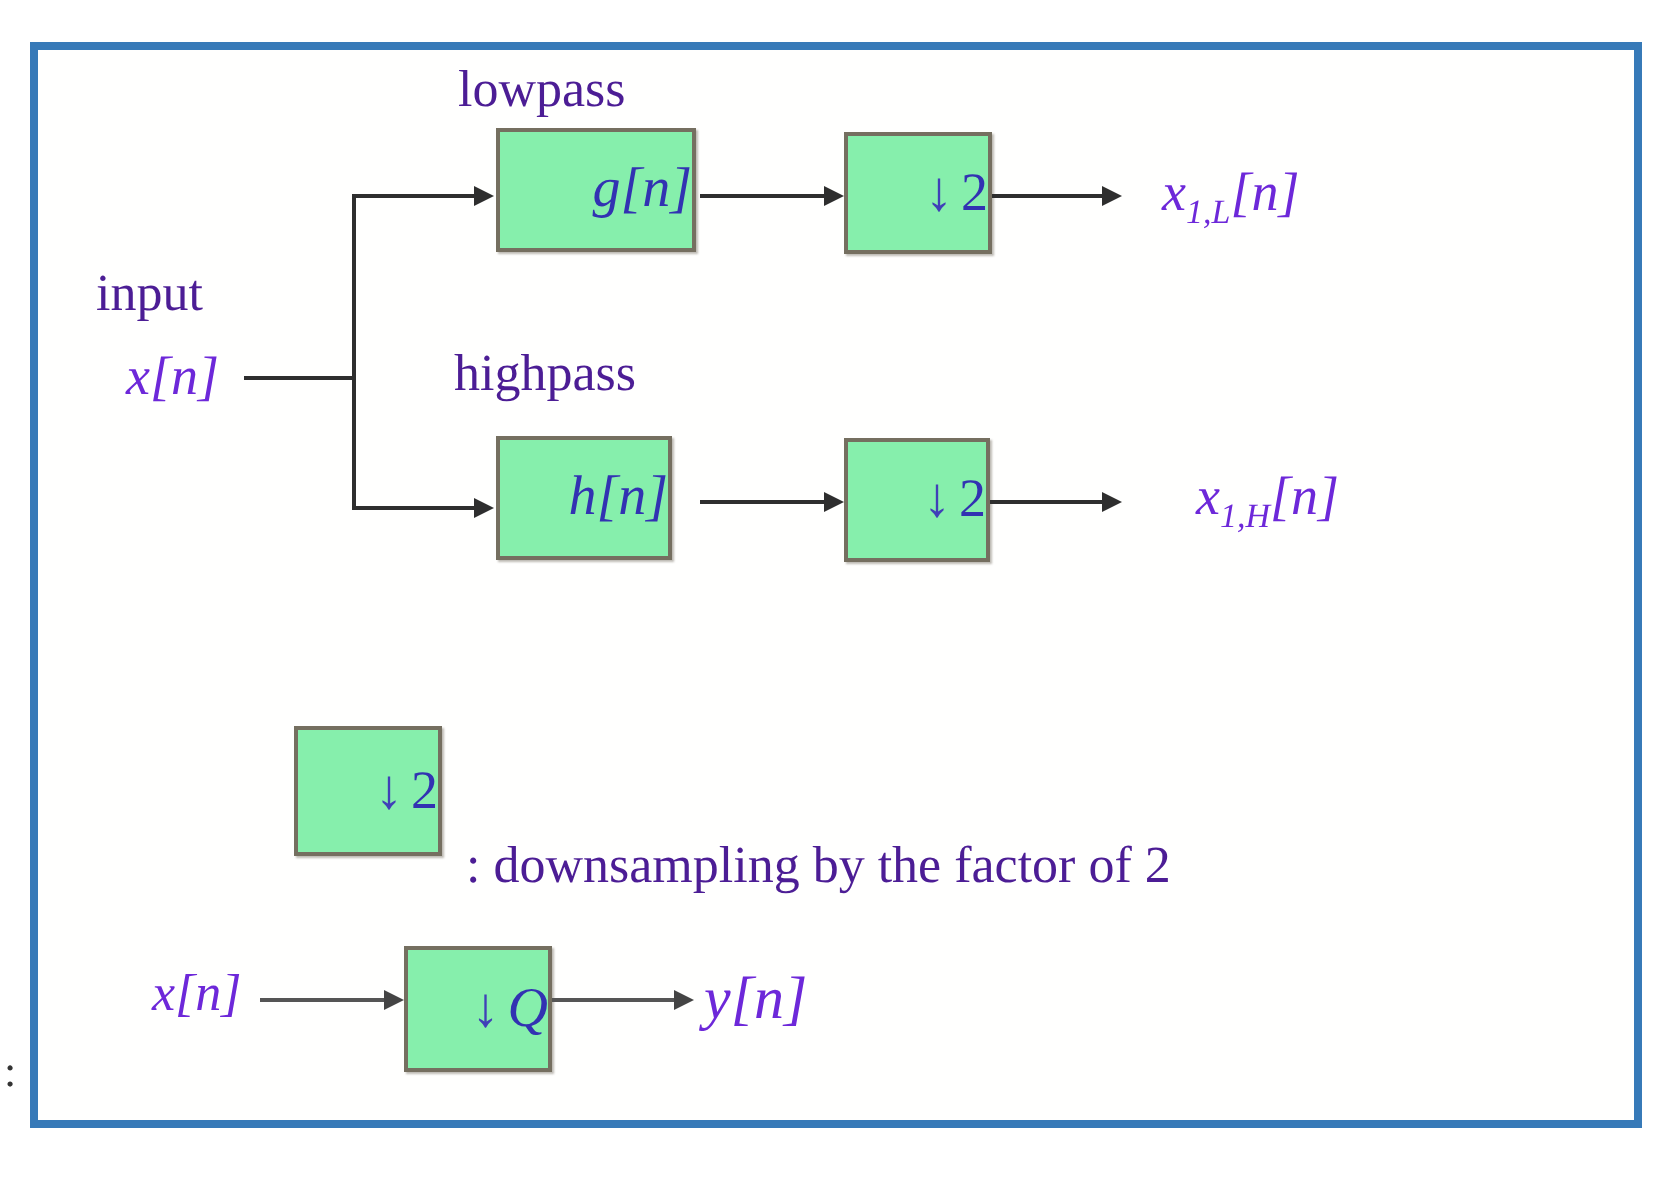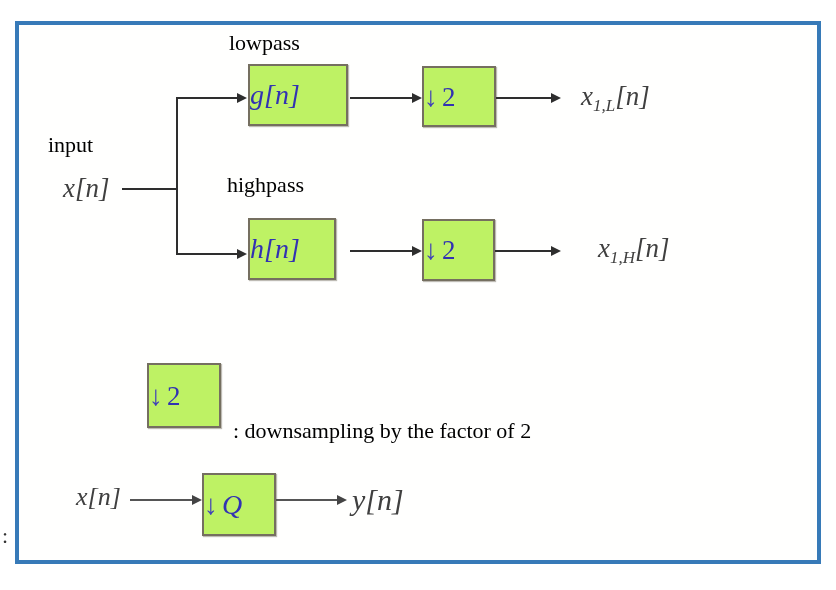--- a/index.html
+++ b/index.html
@@ -11,28 +11,28 @@
     overflow:hidden;
   }
   #frame{
     position:absolute;
     left:15px;top:21px;
     width:806px;height:543px;
     box-sizing:border-box;
     border:4px solid #377ab8;
     background:#fffffe;
   }
-  .txt{position:absolute;color:#000000;font-size:22px;line-height:1.1;white-space:nowrap;}
-  .math{color:#404040;font-style:italic;}
+  .txt{position:absolute;color:#4c1d95;font-size:26px;line-height:1.1;white-space:nowrap;}
+  .math{color:#6d28d9;font-style:italic;}
   .box{
     position:absolute;
     box-sizing:border-box;
     border:2px solid #756f60;
-    background:#bef264;
-    display:flex;align-items:center;justify-content:flex-start;
+    background:#86efac;
+    display:flex;align-items:center;justify-content:flex-end;
     box-shadow:1px 1px 1px rgba(110,105,90,0.45);
   }
   .box .bl{color:#3232b2;font-size:28px;font-style:italic;white-space:nowrap;}
   .ds-sym{color:#4040b8;font-style:normal;font-size:28px;margin-right:4px;}
   .ds-fac{color:#3232b2;font-size:27px;font-style:normal;}
   .ds-fac.it{font-style:italic;font-size:28px;}
   .line{position:absolute;background:#2e2e2e;}
   .ah{
     position:absolute;width:0;height:0;
     border-top:5px solid transparent;

